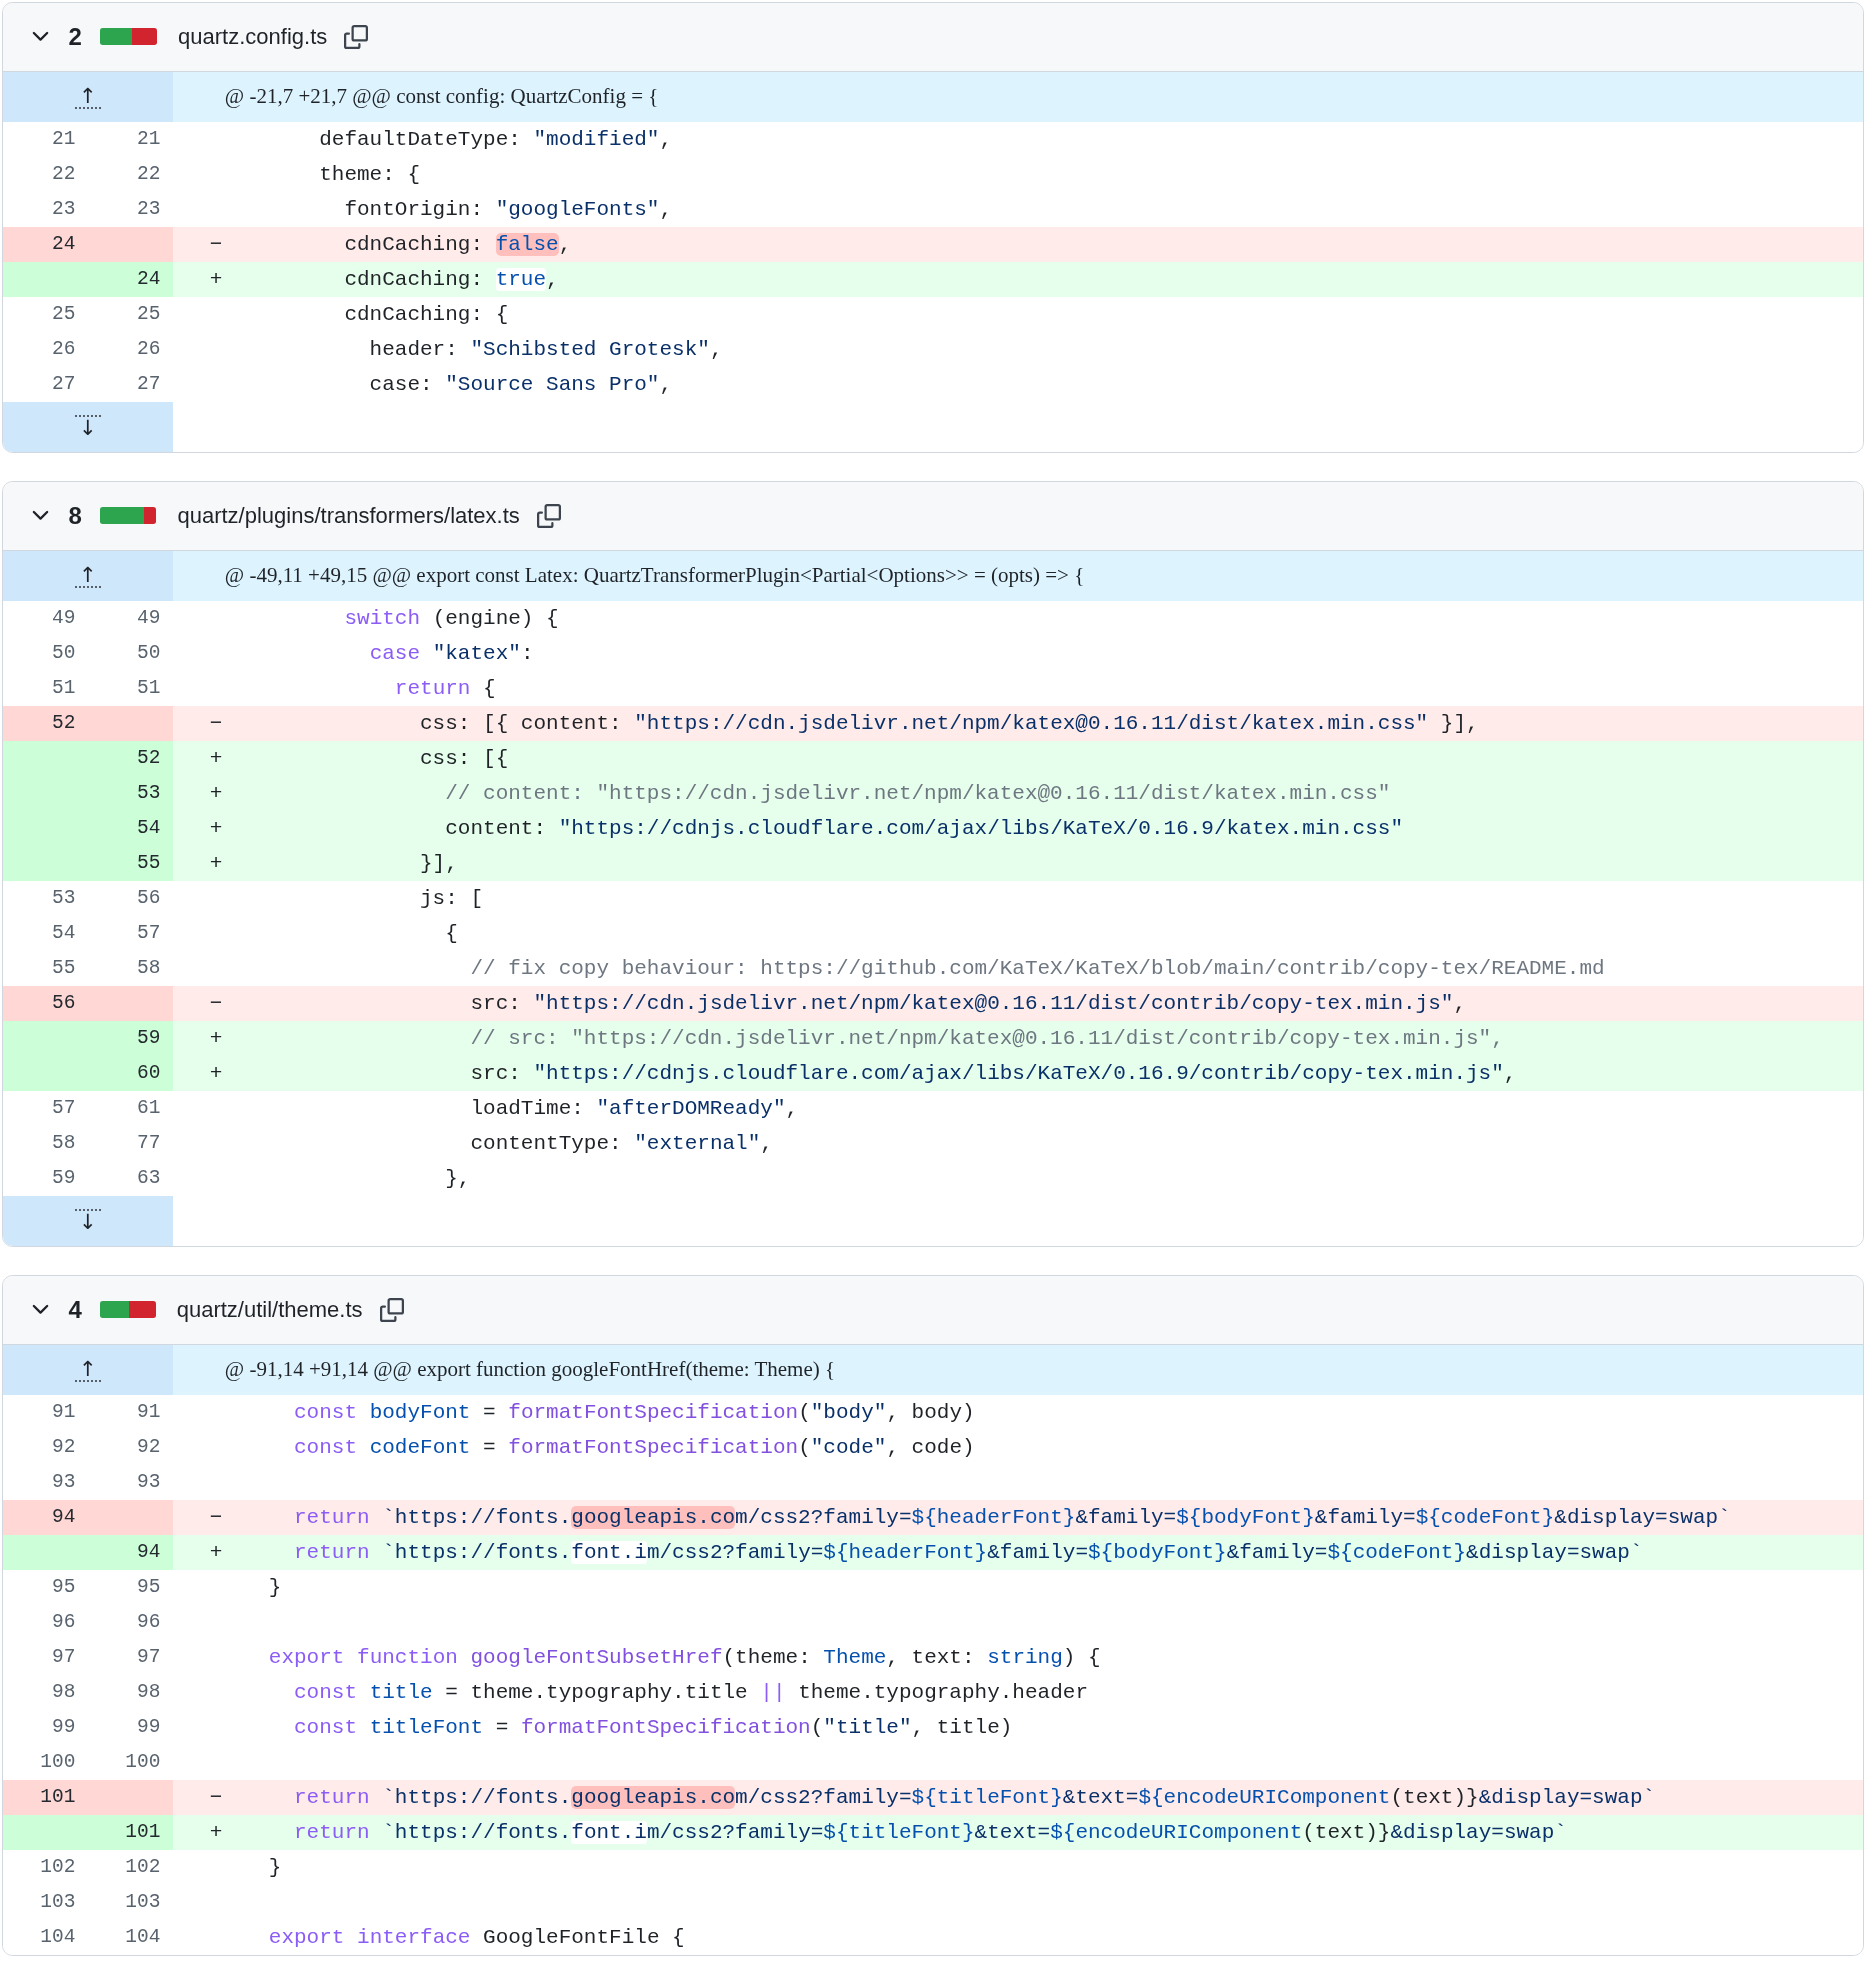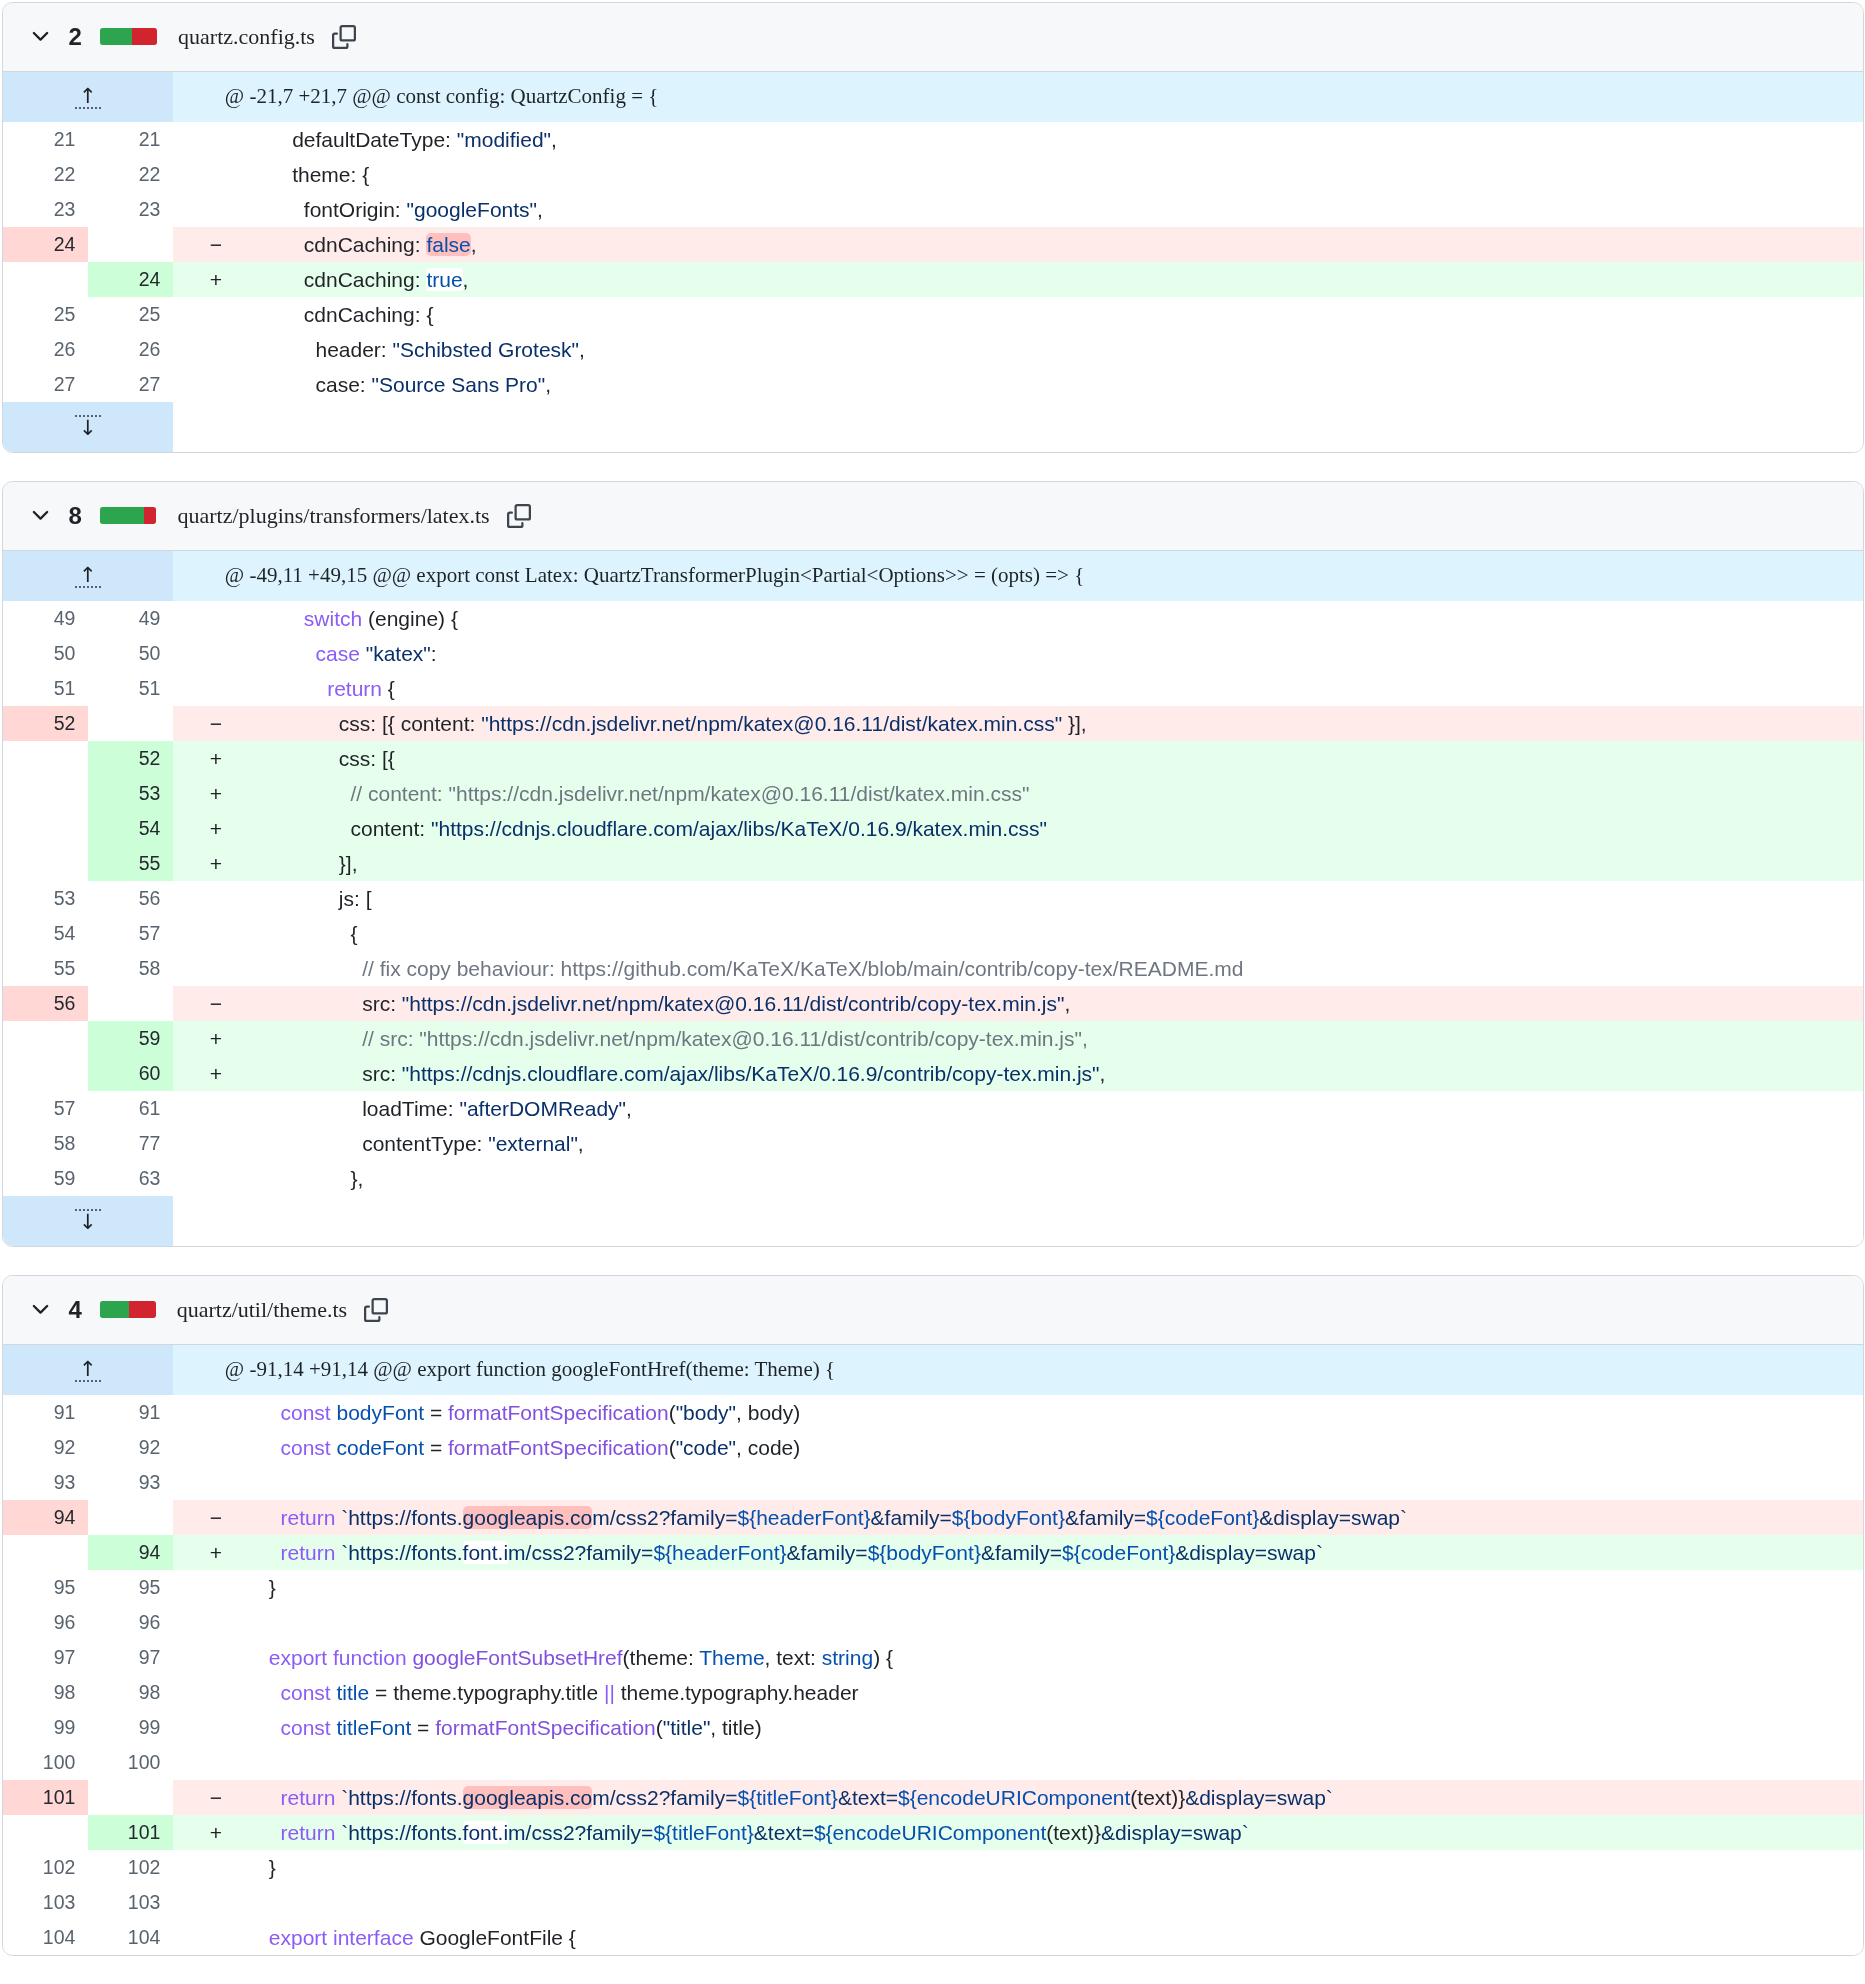--- a/index.html
+++ b/index.html
@@ -28,21 +28,21 @@
     background: #f6f8fa;
     border-bottom: 1.8px solid #d0d7de;
     padding: 0 21px 0 23px;
   }
   .chev { width: 30px; height: 30px; display: flex; align-items: center; justify-content: center; cursor: pointer; margin-right: 10.6px; }
   .chev svg { width: 25px; height: 25px; fill: #1f2328; }
   .count { font-weight: 700; font-size: 24px; color: #1f2328; margin-right: 16px; min-width: 17.7px; text-align: center; }
   .diffstat { display: flex; height: 17px; border-radius: 2.7px; overflow: hidden; margin-right: 21px; }
   .diffstat .dg { background: #2da44e; height: 100%; }
   .diffstat .dr { background: #d1242f; height: 100%; }
-  .fname { font-family: Liberation Serif, serif; font-size: 22px; color: #1f2328; margin-right: 14px; cursor: pointer; }
+  .fname { font-family: Liberation Sans, sans-serif; font-size: 22px; color: #1f2328; margin-right: 14px; cursor: pointer; }
   .copy { width: 30px; height: 30px; display: flex; align-items: center; justify-content: center; cursor: pointer; }
   .copy svg { width: 24px; height: 24px; fill: #3d444d; }
 
   
   .hunk-row { display: flex; height: 50px; background: #ddf4ff; }
   .hunk-gutter {
     width: 170px; flex: none;
     background: #cfe7fb;
     display: flex; flex-direction: column; align-items: center; justify-content: center;
     cursor: pointer;
@@ -62,24 +62,23 @@
     display: flex; flex-direction: column; align-items: center; justify-content: center;
     cursor: pointer;
   }
   .dots { width: 26.6px; border-top: 2.7px dotted #57606a; }
   .exp-arrow { font-size: 21px; line-height: 1.05; color: #1f2328; font-family: "DejaVu Sans", sans-serif; }
 
   
   .rows { width: 100%; }
   .row {
     display: flex; height: 35px;
-    font-family: Liberation Sans, sans-serif;
+    font-family: Liberation Mono, monospace;
     font-size: 21px; line-height: 35px;
     white-space: pre;
-    align-items: flex-end;
   }
   .ln {
     width: 85px; flex: none;
     text-align: right; padding-right: 12.4px;
     color: #59636e; font-size: 19.5px; line-height: 35px;
   }
   .codecell { flex: 1; display: flex; min-width: 0; overflow: hidden; }
   .marker { width: 96px; flex: none; padding-left: 37px; color: #1f2328; }
   .content { flex: 1; }
 

